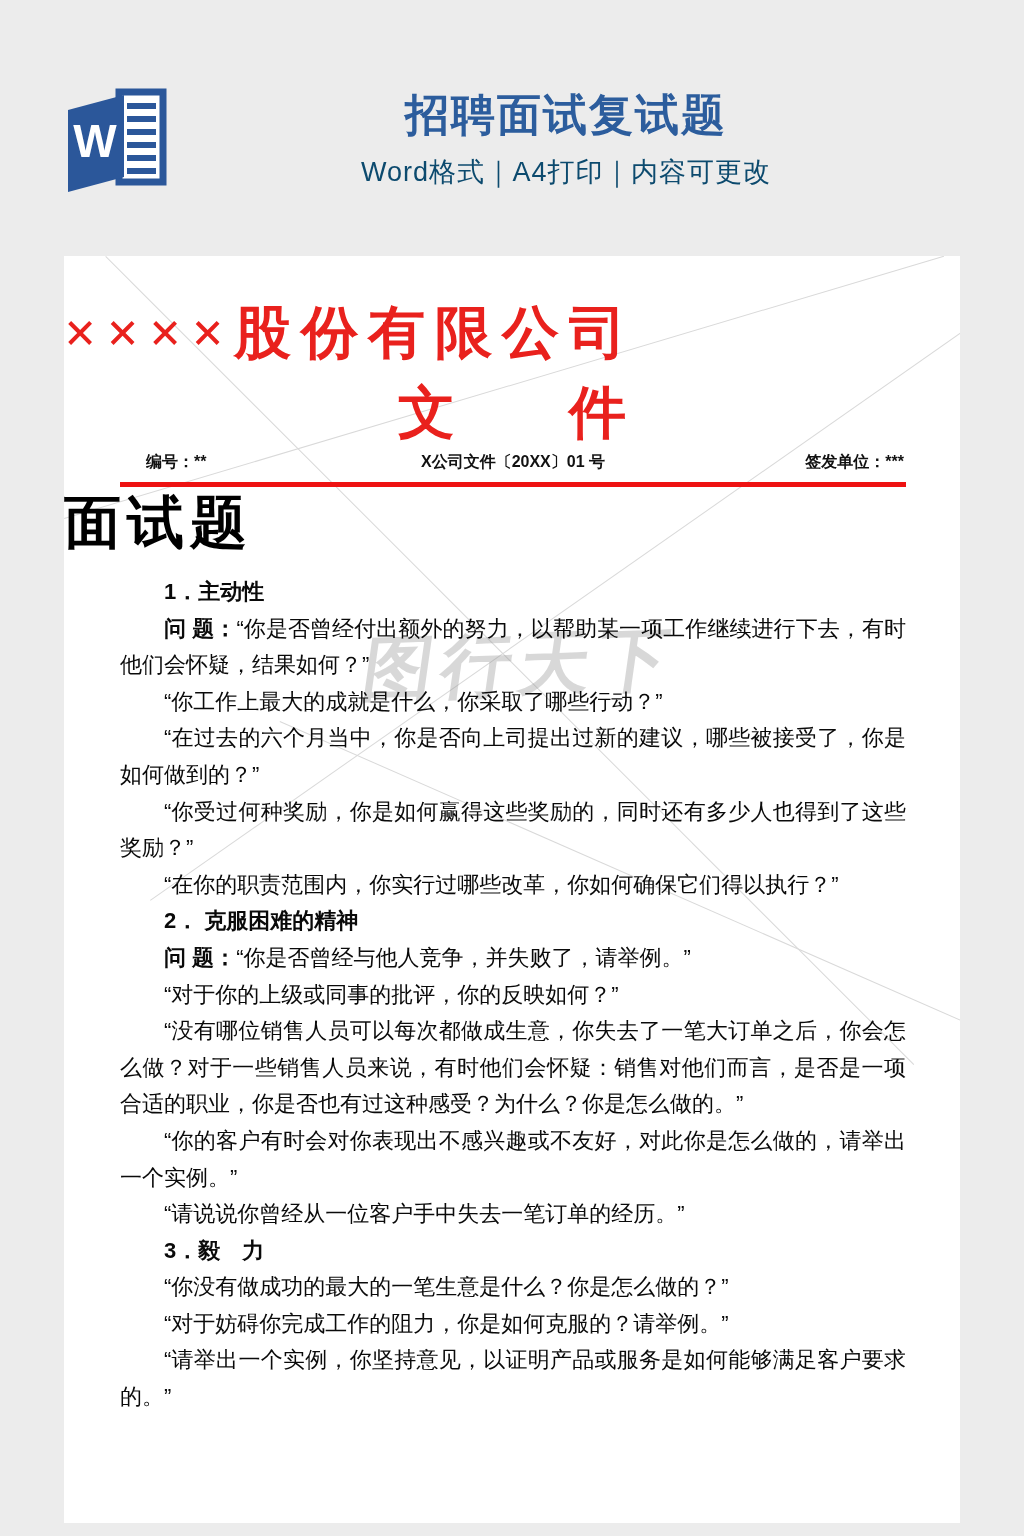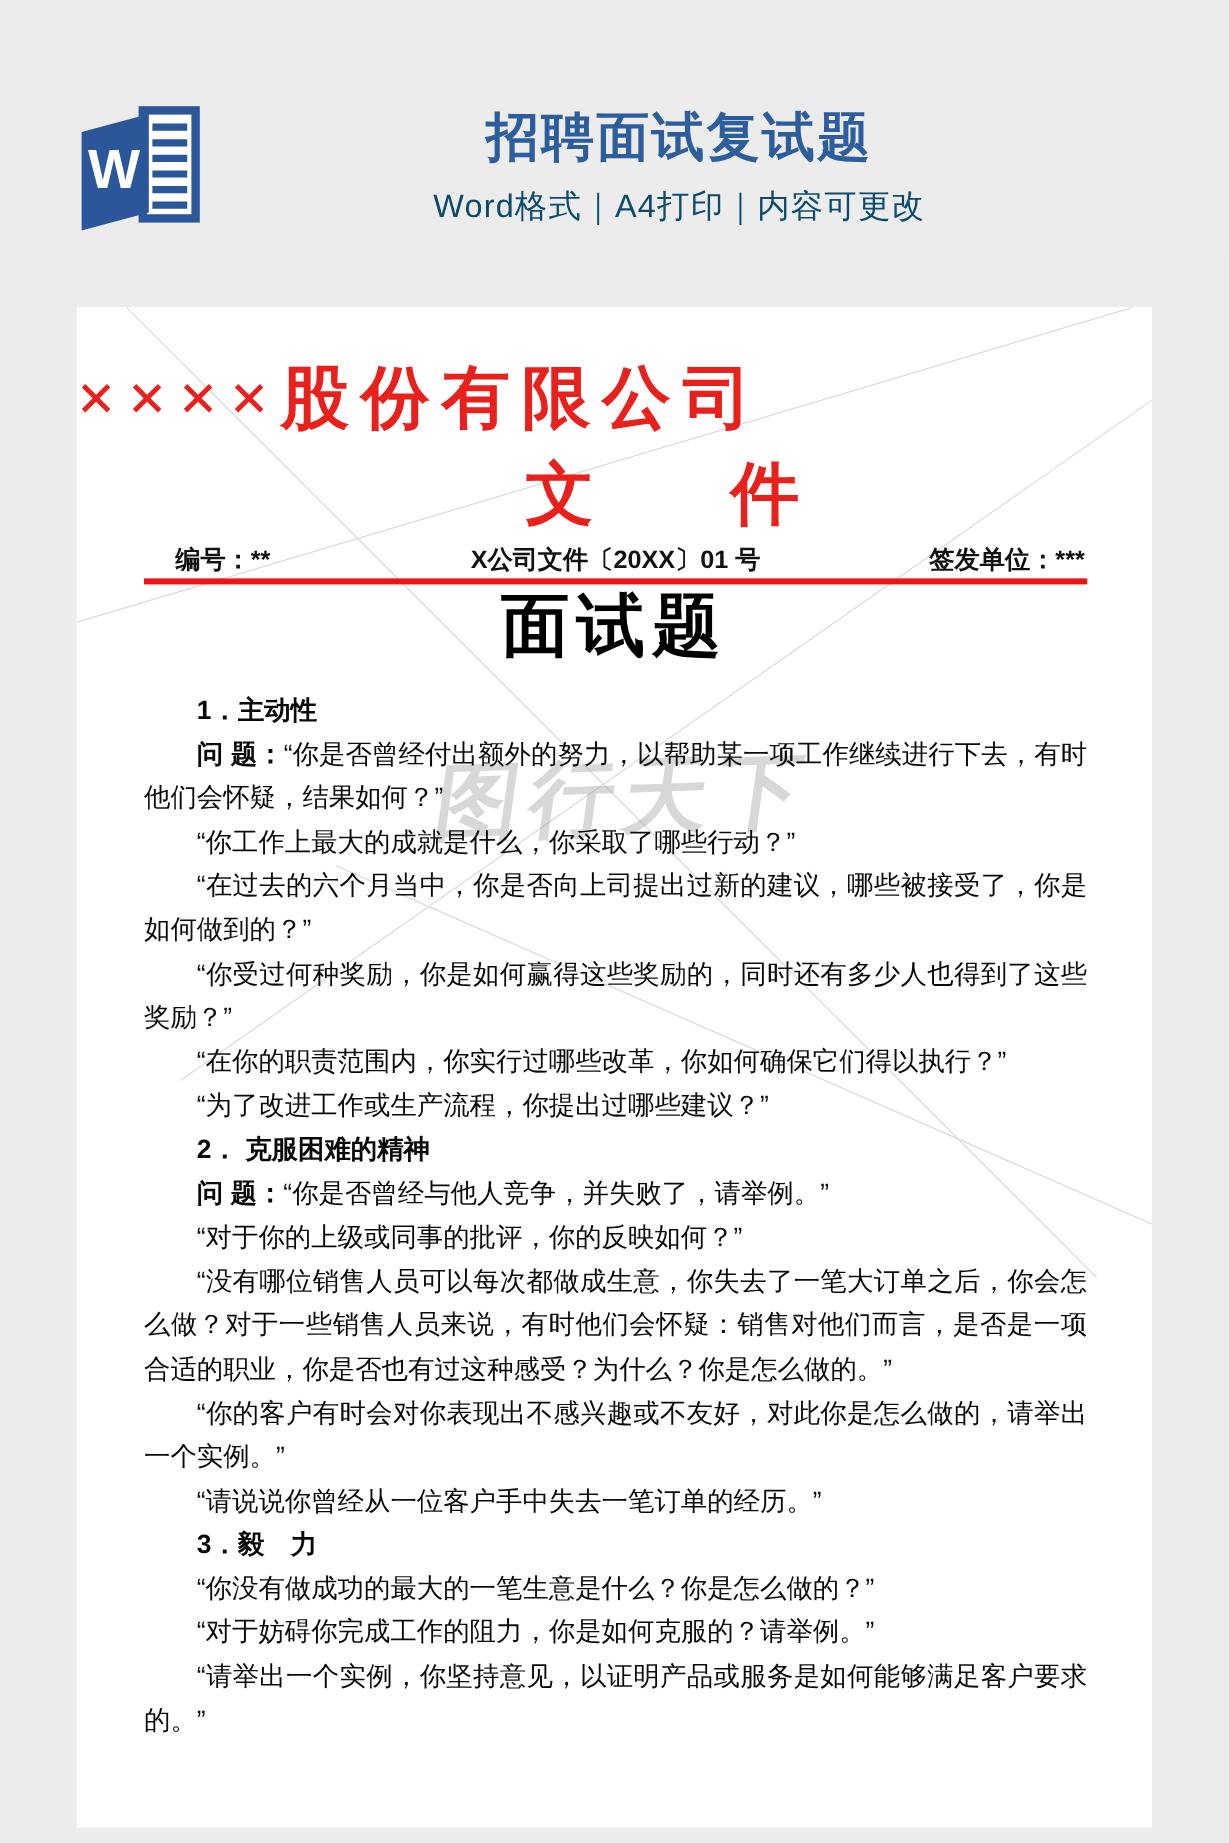--- a/index.html
+++ b/index.html
@@ -42,29 +42,29 @@
     font-family:"Liberation Serif",serif;font-weight:bold;
     font-size:57px;line-height:62px;letter-spacing:10px;white-space:nowrap;
   }
   .docword{
     position:absolute;top:126px;left:0;width:100%;text-align:center;
     font-family:"Liberation Serif",serif;font-weight:bold;
     font-size:57px;line-height:62px;
   }
   .meta-row{
     position:absolute;top:196px;left:56px;width:786px;height:30px;
-    font-weight:bold;font-size:21px;color:#111;
+    font-weight:bold;font-size:16px;color:#111;
   }
   .meta-left{position:absolute;left:26px;top:0;}
   .meta-center{position:absolute;left:50%;top:0;transform:translateX(-50%);white-space:nowrap;}
   .meta-right{position:absolute;right:2px;top:0;}
   .red-rule{position:absolute;top:226px;left:56px;width:786px;height:5px;}
   
   .doc-title{
-    position:absolute;top:236px;left:0;width:100%;text-align:center;
+    position:absolute;top:236px;left:0;width:100%;
     font-family:"Liberation Serif",serif;font-weight:bold;
     font-size:57px;line-height:62px;letter-spacing:6px;color:#000;
   }
   .doc-body{
     position:absolute;top:318px;left:56px;width:786px;
     font-size:22px;line-height:36.6px;text-align:justify;
   }
   .doc-body p{margin:0;text-indent:2em;}
   .doc-body p.heading{font-weight:bold;}
   .doc-body .q-label{font-weight:bold;}
@@ -97,40 +97,39 @@
 
   <div class="doc-page">
 
     <div class="wline l1"></div>
     <div class="wline l2"></div>
     <div class="wline l3"></div>
     <div class="wline l4"></div>
     <div class="wm-logo">图行天下</div>
 
     <div class="company" style="color: rgb(233, 33, 29);">××××股份有限公司</div>
-    <div class="docword" style="color: rgb(233, 33, 29); padding-left: 40px;">文　　件</div>
+    <div class="docword" style="color: rgb(233, 33, 29);">文　　件</div>
 
     <div class="meta-row">
       <span class="meta-left">编号：**</span>
       <span class="meta-center">X公司文件〔20XX〕01  号</span>
       <span class="meta-right">签发单位：***</span>
     </div>
 
     <div class="red-rule" style="background: rgb(238, 18, 18);"></div>
 
     <div class="doc-title">面试题</div>
 
     <div class="doc-body" id="doc-body">
         <p class="heading"><span>1．主动性</span></p>
         <p class="question"><span class="q-label">问 题：</span><span>“你是否曾经付出额外的努力，以帮助某一项工作继续进行下去，有时他们会怀疑，结果如何？”</span></p>
         <p class="quote"><span>“你工作上最大的成就是什么，你采取了哪些行动？”</span></p>
         <p class="quote"><span>“在过去的六个月当中，你是否向上司提出过新的建议，哪些被接受了，你是如何做到的？”</span></p>
         <p class="quote"><span>“你受过何种奖励，你是如何赢得这些奖励的，同时还有多少人也得到了这些奖励？”</span></p>
         <p class="quote"><span>“在你的职责范围内，你实行过哪些改革，你如何确保它们得以执行？”</span></p>
-        <p class="quote"><span>“为了改进工作或生产流程，你提出过哪些建议？”</span></p>
         <p class="heading"><span>2． 克服困难的精神</span></p>
         <p class="question"><span class="q-label">问 题：</span><span>“你是否曾经与他人竞争，并失败了，请举例。”</span></p>
         <p class="quote"><span>“对于你的上级或同事的批评，你的反映如何？”</span></p>
         <p class="quote"><span>“没有哪位销售人员可以每次都做成生意，你失去了一笔大订单之后，你会怎么做？对于一些销售人员来说，有时他们会怀疑：销售对他们而言，是否是一项合适的职业，你是否也有过这种感受？为什么？你是怎么做的。”</span></p>
         <p class="quote"><span>“你的客户有时会对你表现出不感兴趣或不友好，对此你是怎么做的，请举出一个实例。”</span></p>
         <p class="quote"><span>“请说说你曾经从一位客户手中失去一笔订单的经历。”</span></p>
         <p class="heading"><span>3．毅　力</span></p>
         <p class="quote"><span>“你没有做成功的最大的一笔生意是什么？你是怎么做的？”</span></p>
         <p class="quote"><span>“对于妨碍你完成工作的阻力，你是如何克服的？请举例。”</span></p>
         <p class="quote"><span>“请举出一个实例，你坚持意见，以证明产品或服务是如何能够满足客户要求的。”</span></p>

